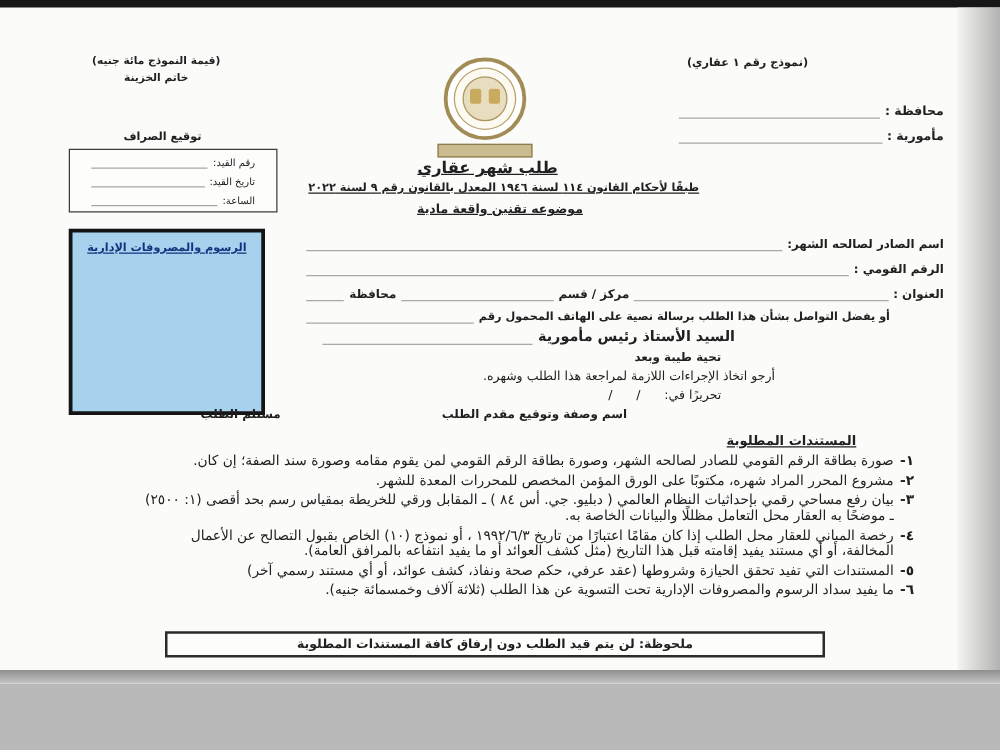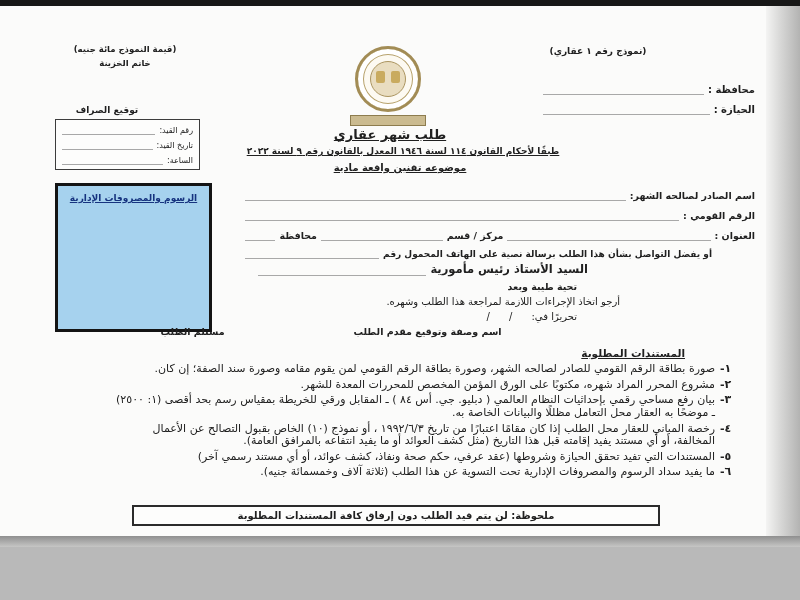--- a/index.html
+++ b/index.html
@@ -11,21 +11,21 @@
   .top-strip{position:absolute;top:0;left:0;right:0;height:6px;background:#171717;}
   .bottom-strip{position:absolute;left:0;right:0;bottom:0;height:11px;background:linear-gradient(#8f8f8f,#c6c6c5);}
   .right-band{position:absolute;top:6px;right:0;bottom:11px;width:34px;background:linear-gradient(to left,#b3b3b2,#d9d9d8 60%,#f4f4f3);}
   .center{text-align:center;}
   .b{font-weight:bold;}
   .u{text-decoration:underline;}
   .pre{white-space:pre;}
   .fieldrow{display:flex;align-items:flex-end;gap:4px;font-size:9.5px;font-weight:bold;}
   .fieldrow .lbl{white-space:nowrap;}
   .line{flex:1;border-bottom:1px solid #a8a8a8;height:10px;}
-  .entry-box{border:1.5px solid #3c3c3c;background:#fdfdfc;padding:4px 6px;display:flex;flex-direction:column;justify-content:space-between;}
+  .entry-box{border:1.5px solid #3c3c3c;background:#fdfdfc;padding:4px 17px;display:flex;flex-direction:column;justify-content:space-between;}
   .entry-box .fieldrow{font-size:8px;font-weight:normal;}
   .fees-box{border:3px solid #141414;background:#a6d2ee;text-align:center;}
   .fees-title{display:inline-block;margin-top:5px;font-size:9px;font-weight:bold;color:#16337f;text-decoration:underline;}
   .emblem-wrap{display:flex;flex-direction:column;align-items:center;gap:3px;}
   .emblem-outer{width:60px;height:60px;border-radius:50%;border:3px solid #a28c55;background:#fdfaf2;
     box-shadow:inset 0 0 0 5px #ffffff, inset 0 0 0 6px #b7a26c;display:flex;align-items:center;justify-content:center;}
   .emblem-inner{width:34px;height:34px;border-radius:50%;border:1.5px solid #ab9560;background:#e9ddc0;position:relative;}
   .emblem-inner::before,.emblem-inner::after{content:"";position:absolute;top:9px;width:9px;height:12px;background:#c9ab5f;border-radius:2px;}
   .emblem-inner::before{right:5px;}
   .emblem-inner::after{left:5px;}
@@ -40,21 +40,21 @@
 <body>
 
 <div class="canvas">
 
   <div class="top-strip"></div>
   <div class="right-band"></div>
   <div class="bottom-strip"></div>
 
   <div class="abs center b" style="left:52px;top:44px;width:146px;font-size:8.5px;">(قيمة النموذج مائة جنيه)</div>
   <div class="abs center b" style="left:52px;top:58px;width:146px;font-size:8.5px;">خاتم الخزينة</div>
-  <div class="abs center b" style="left:40px;top:105px;width:134px;font-size:9px;">توقيع الصراف</div>
+  <div class="abs center b" style="left:63px;top:105px;width:134px;font-size:9px;">توقيع الصراف</div>
 
   <div class="abs entry-box" style="left:55px;top:119px;width:131px;height:41px;">
     <div class="fieldrow">
       <span class="lbl">رقم القيد:</span>
       <span class="line"></span>
     </div>
     <div class="fieldrow">
       <span class="lbl">تاريخ القيد:</span>
       <span class="line"></span>
     </div>
@@ -67,21 +67,21 @@
   <div class="abs fees-box" style="left:55px;top:183px;width:151px;height:143px;">
     <span class="fees-title">الرسوم والمصروفات الإدارية</span>
   </div>
 
   <div class="abs center b" style="right:142px;top:46px;width:120px;font-size:9px;">(نموذج رقم ١ عقاري)</div>
   <div class="abs fieldrow" style="right:45px;top:84px;width:212px;">
     <span class="lbl" style="font-size:10px;">محافظة :</span>
     <span class="line"></span>
   </div>
   <div class="abs fieldrow" style="right:45px;top:104px;width:212px;">
-    <span class="lbl" style="font-size:10px;">الحيازة :</span>
+    <span class="lbl" style="font-size:10px;">مأمورية :</span>
     <span class="line"></span>
   </div>
 
   <div class="abs emblem-wrap" style="left:350px;top:46px;width:76px;">
     <div class="emblem-outer">
       <div class="emblem-inner"></div>
     </div>
     <div class="emblem-banner"></div>
   </div>
 

